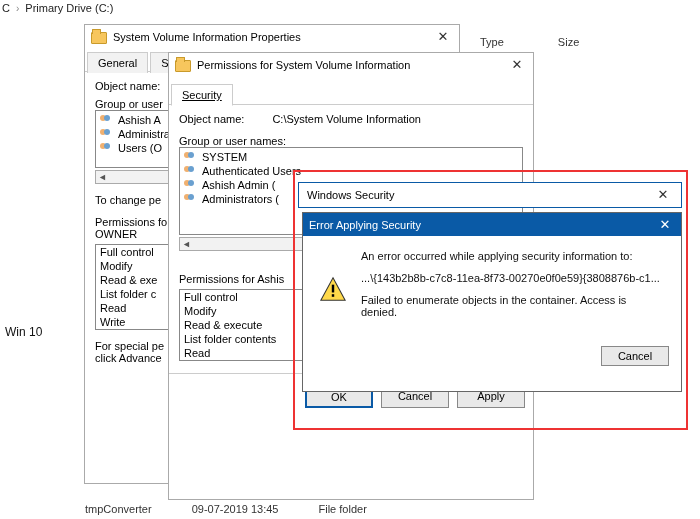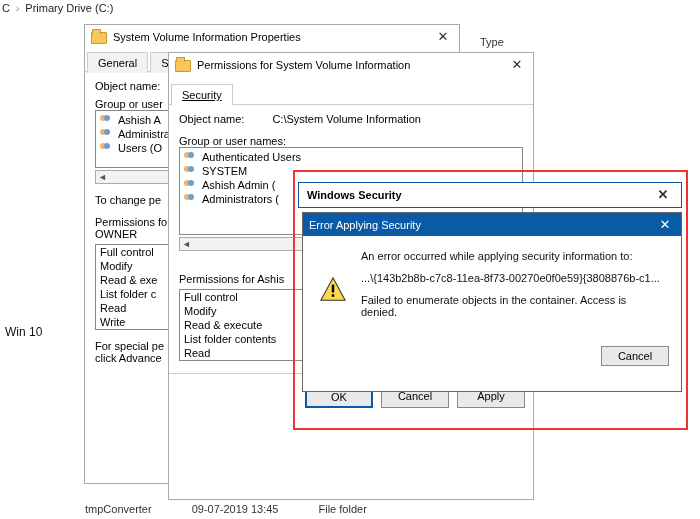--- a/index.html
+++ b/index.html
@@ -1,20 +1,20 @@
 <!DOCTYPE html>
 <html><head>
 <meta charset="utf-8">
 <style>
   * { box-sizing: border-box; font-family: "Segoe UI", Tahoma, sans-serif; font-size: 11px; }
   body { margin:0; width:700px; height:519px; background:#fff; position:relative; overflow:hidden; color:#000;}
   
   .breadcrumb { position:absolute; top:2px; left:2px; display:flex; align-items:center; gap:6px; color:#222;}
   .breadcrumb .chev { color:#888; font-size:10px;}
-  .explorer-headers { position:absolute; top:36px; right:20px; width:200px; display:flex; gap:54px; color:#333;flex-direction:column;}
+  .explorer-headers { position:absolute; top:36px; right:20px; width:200px; display:flex; gap:54px; color:#333;}
   .win10 { position:absolute; left:5px; top:325px; font-size:12px; color:#111;}
   .bottom-row { position:absolute; left:85px; bottom:4px; display:flex; gap:40px; color:#333;}
   .redbox { position:absolute; border:2px solid #e33; }
   
   .win { position:absolute; background:#fff; border:1px solid #aaa; box-shadow:none;}
   .titlebar { display:flex; align-items:center; justify-content:space-between; padding:4px 6px; font-size:12px;}
   .titlebar.blue { background:#0a5aa6; color:#fff;}
   .titlebar .tbtn { width:20px; text-align:center; font-size:13px; color:#333; cursor:pointer;}
   .titlebar.blue .tbtn { color:#fff;}
   .folder-icon { display:inline-block; width:16px; height:12px; background:#f7c65d; border:1px solid #c99a2b; border-radius:1px; position:relative; top:1px;}
@@ -149,25 +149,25 @@
   </div>
   <div class="pane">
     <div class="row">
       <span>Object name:</span>
       <span style="margin-left:22px;">C:\System Volume Information</span>
     </div>
     <div style="margin-top:10px;">Group or user names:</div>
     <div class="listbox" style="height:88px;">
       <div class="listitem">
           <span class="usericon"></span>
+          <span>SYSTEM</span>
+        </div>
+      <div class="listitem">
+          <span class="usericon"></span>
           <span>Authenticated Users</span>
-        </div>
-      <div class="listitem">
-          <span class="usericon"></span>
-          <span>SYSTEM</span>
         </div>
       <div class="listitem">
           <span class="usericon"></span>
           <span>Ashish Admin (</span>
         </div>
       <div class="listitem">
           <span class="usericon"></span>
           <span>Administrators (</span>
         </div>
     </div>
@@ -228,21 +228,21 @@
   <div class="btn-row">
     <div class="btn primary">OK</div>
     <div class="btn">Cancel</div>
     <div class="btn">Apply</div>
   </div>
 </div>
 
 <div class="redbox" style="left:293px; top:170px; width:395px; height:260px;"></div>
 
 <div class="win" style="left:298px; top:182px; width:384px; height:26px; border-color:#0a5aa6;">
-  <div class="titlebar" style="padding:4px 8px;font-weight:bold;">
+  <div class="titlebar" style="padding:4px 8px;">
     <span>Windows Security</span>
     <span class="tbtn">✕</span>
   </div>
 </div>
 
 <div class="win" style="left:302px; top:212px; width:380px; height:180px; border-color:#666;">
   <div class="titlebar blue">
     <span>Error Applying Security</span>
     <span class="tbtn">✕</span>
   </div>

